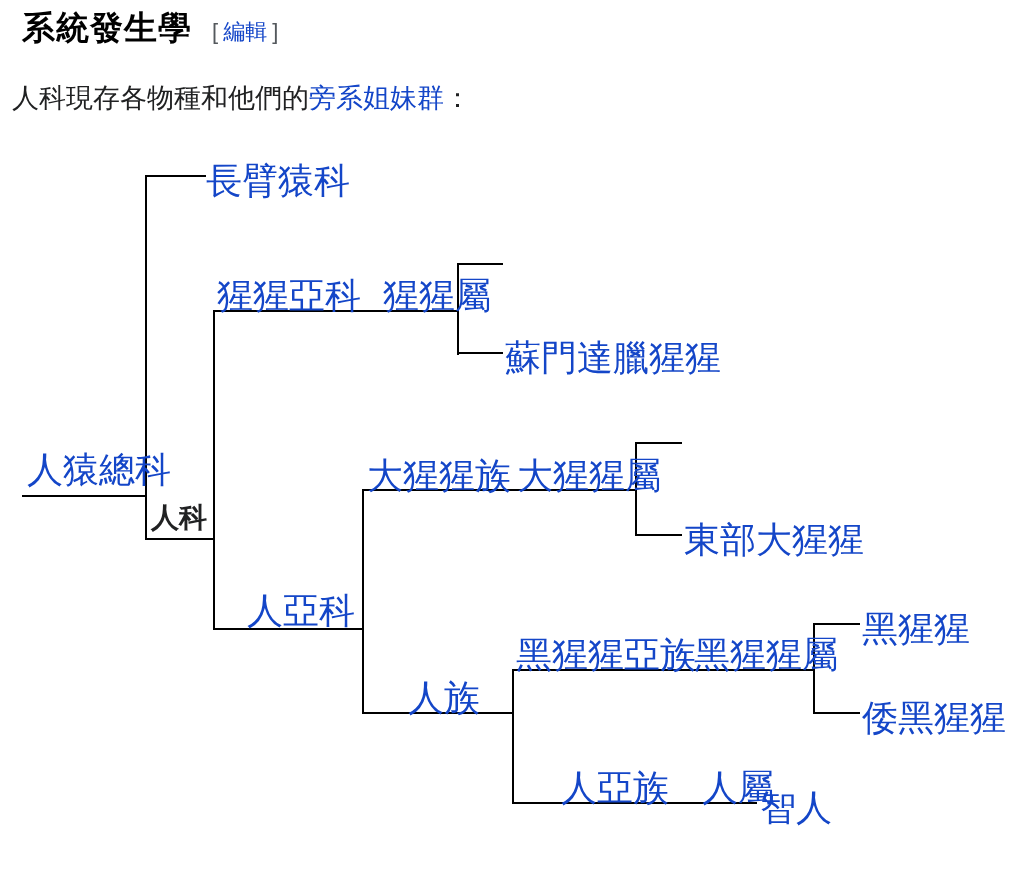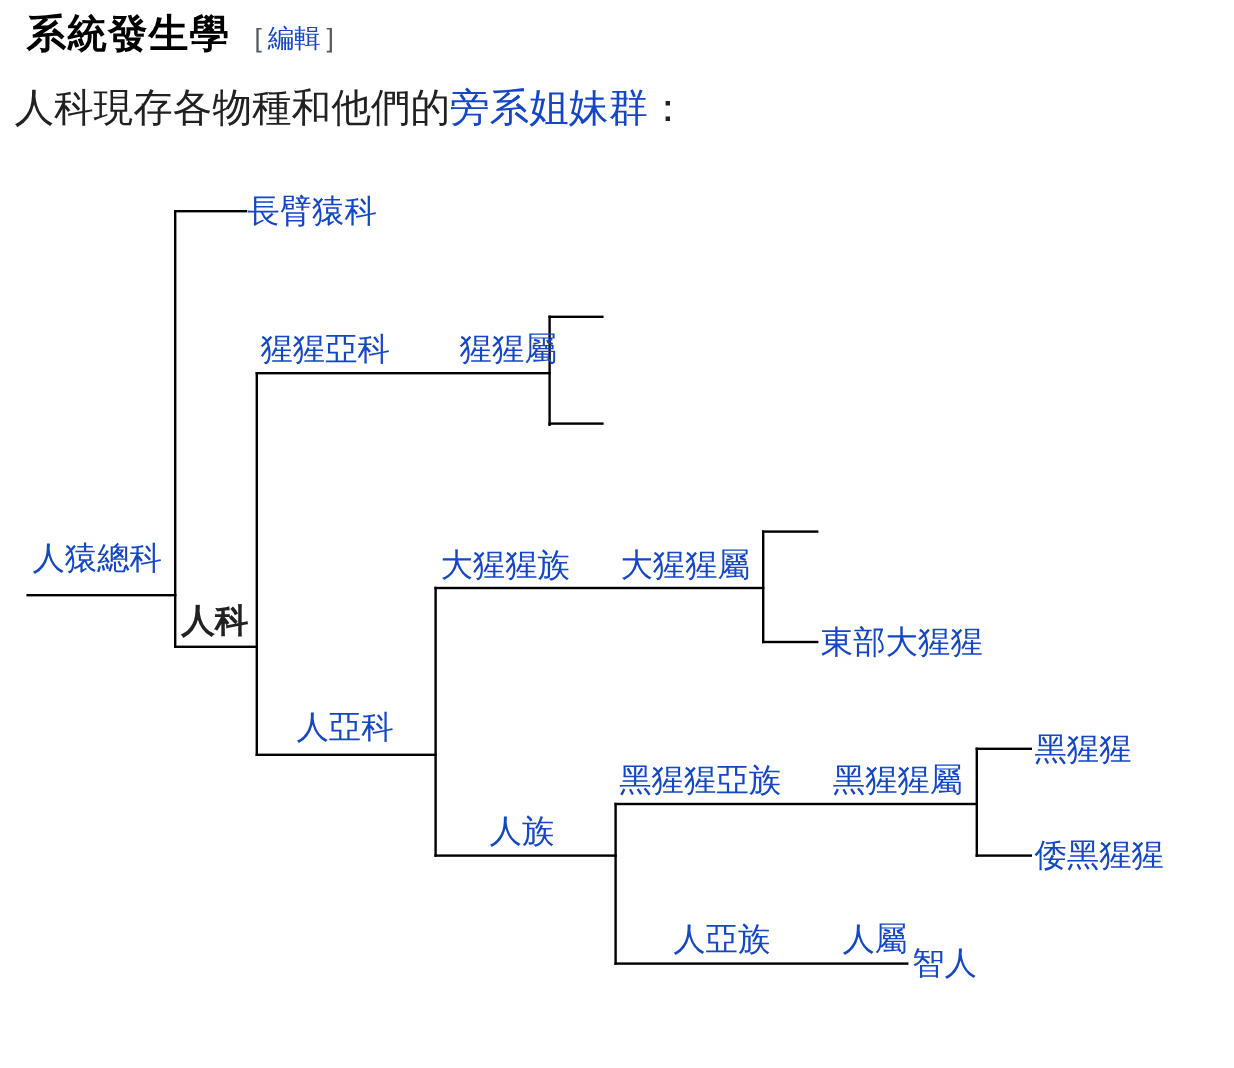--- a/index.html
+++ b/index.html
@@ -26,28 +26,28 @@
     font-size:22px;font-weight:normal;color:var(--bracket);
     margin-left:20px;letter-spacing:0;
   }
   .edit-link{
     color:var(--link);text-decoration:none;cursor:pointer;
     margin:0 5px;
     text-align:right;
   }
   .bracket{color:var(--bracket);}
   .intro{
-    position:absolute;left:12px;top:68px;margin:0;
-    font-size:33px;color:var(--body-text);white-space:nowrap;
+    position:absolute;left:12px;top:80px;margin:0;
+    font-size:27px;color:var(--body-text);white-space:nowrap;
   }
   .wiki-link{color:var(--link);text-decoration:none;cursor:pointer;}
   .tree{position:absolute;inset:0;}
   .tree-line{position:absolute;background:var(--line);}
   .tree-label{
-    position:absolute;font-size:27px;line-height:1.05;
+    position:absolute;font-size:36px;line-height:1.05;
     white-space:nowrap;color:var(--link);cursor:pointer;text-decoration:none;
   }
   .tree-label.current{
     color:var(--body-text);font-weight:bold;cursor:default;font-size:28px;
   }
 </style>
 </head>
 <body>
 
 <div class="page">
@@ -77,20 +77,21 @@
       <div class="tree-line" style="left: 512px; top: 669px; width: 303px; height: 2px;"></div>
       <div class="tree-line" style="left: 813px; top: 623px; width: 2px; height: 91px;"></div>
       <div class="tree-line" style="left: 813px; top: 623px; width: 47px; height: 2px;"></div>
       <div class="tree-line" style="left: 813px; top: 712px; width: 47px; height: 2px;"></div>
       <div class="tree-line" style="left: 512px; top: 802px; width: 245px; height: 2px;"></div>
       <a class="tree-label" style="left: 27px; top: 451px;">人猿總科</a>
       <a class="tree-label" style="left: 206px; top: 162px;">長臂猿科</a>
       <span class="tree-label current" style="left: 151px; top: 503px;">人科</span>
       <a class="tree-label" style="left: 217px; top: 277px;">猩猩亞科</a>
       <a class="tree-label" style="left: 383px; top: 277px;">猩猩屬</a>
+      <a class="tree-label" style="left: 505px; top: 339px;">蘇門達臘猩猩</a>
       <a class="tree-label" style="left: 247px; top: 592px;">人亞科</a>
       <a class="tree-label" style="left: 367px; top: 457px;">大猩猩族</a>
       <a class="tree-label" style="left: 517px; top: 457px;">大猩猩屬</a>
       <a class="tree-label" style="left: 684px; top: 521px;">東部大猩猩</a>
       <a class="tree-label" style="left: 408px; top: 679px;">人族</a>
       <a class="tree-label" style="left: 516px; top: 636px;">黑猩猩亞族</a>
       <a class="tree-label" style="left: 694px; top: 636px;">黑猩猩屬</a>
       <a class="tree-label" style="left: 862px; top: 610px;">黑猩猩</a>
       <a class="tree-label" style="left: 862px; top: 699px;">倭黑猩猩</a>
       <a class="tree-label" style="left: 561px; top: 769px;">人亞族</a>

